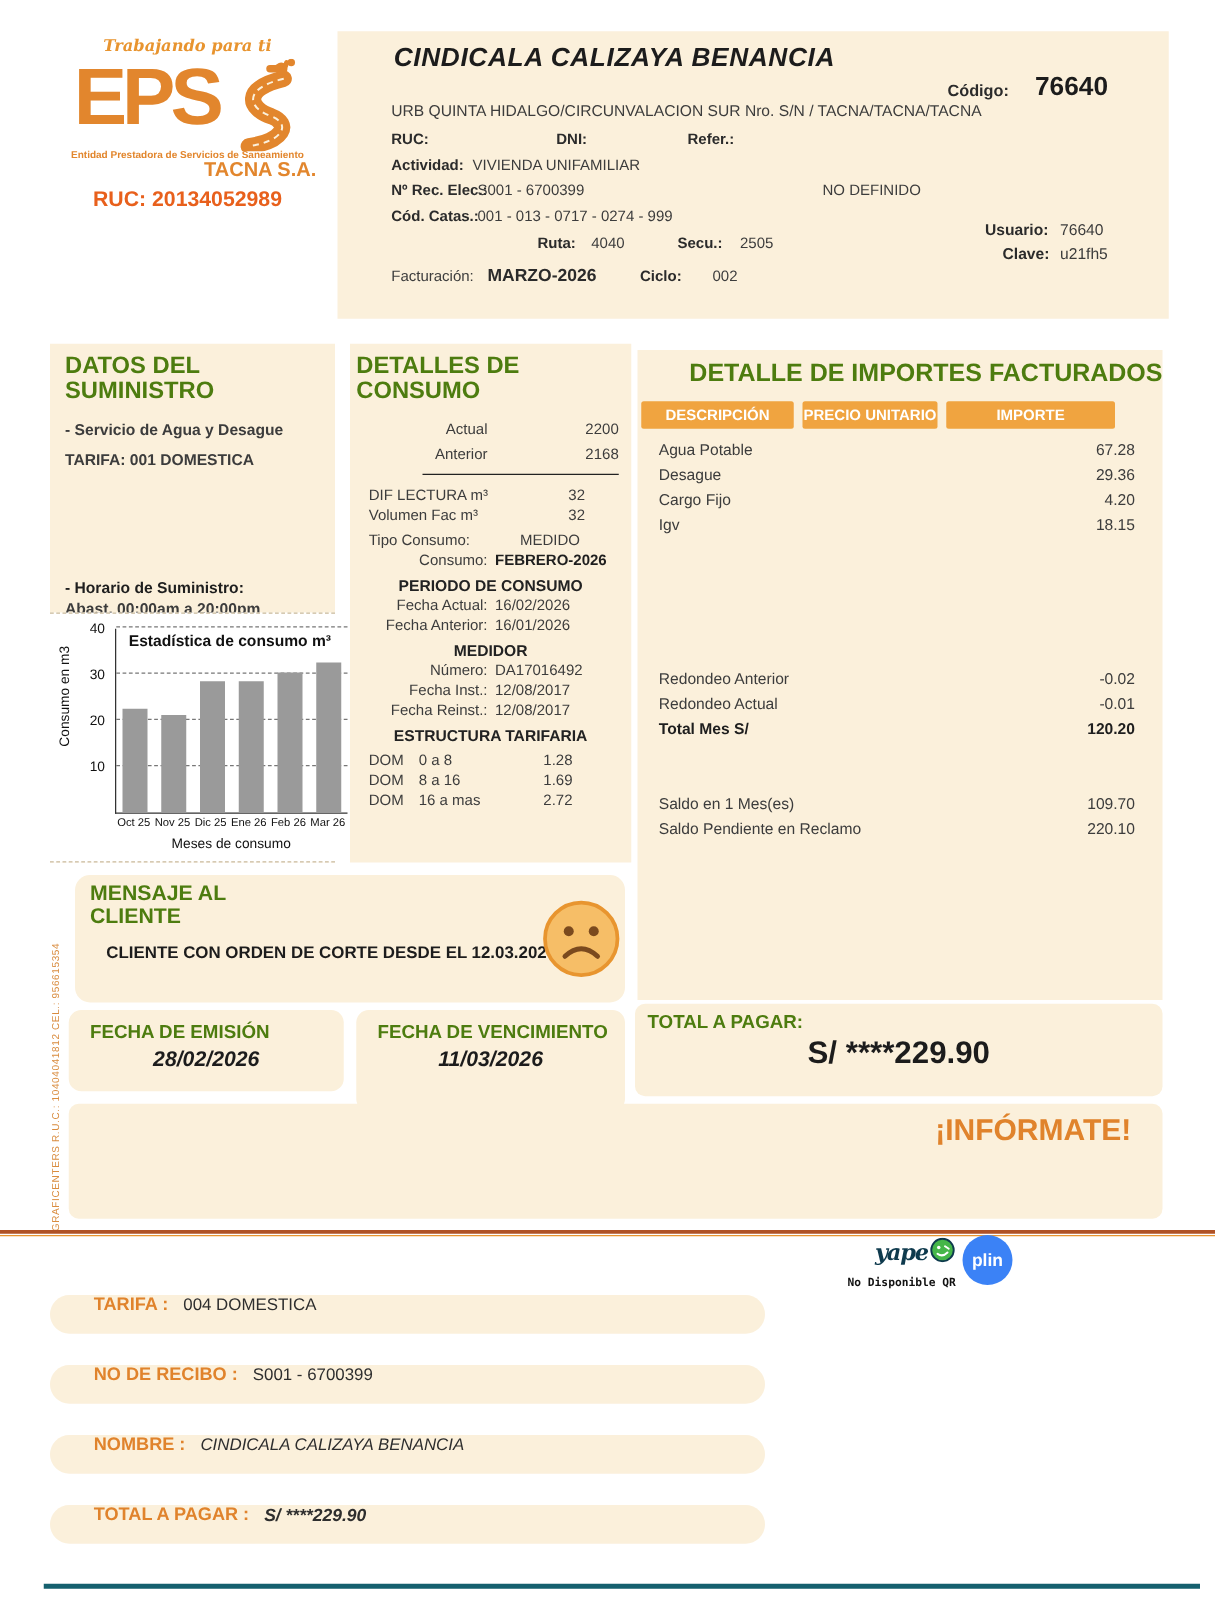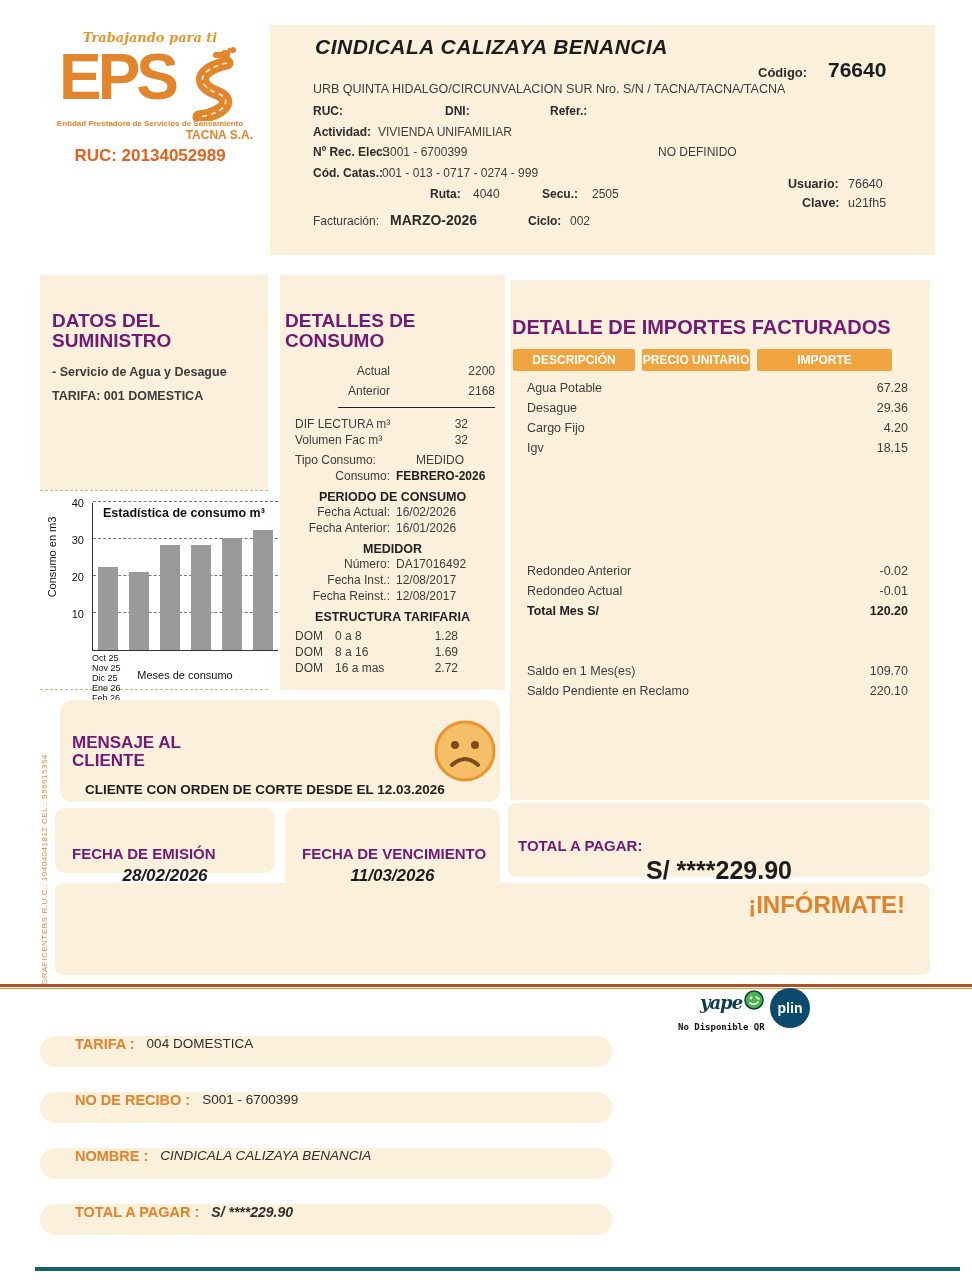--- a/index.html
+++ b/index.html
@@ -1,29 +1,29 @@
 <!DOCTYPE html>
 <html><head>
 <meta charset="utf-8">
 <style>
   * { margin:0; padding:0; box-sizing:border-box; }
   body { width:972px; height:1280px; background:#ffffff; font-family:"Liberation Sans", sans-serif; position:relative; overflow:hidden; }
   .abs { position:absolute; }
   .panel { position:absolute; background:#FBF0DB; }
-  .oh { color:#701a75; font-weight:bold;margin-top:28px; }
+  .oh { color:#4d7c0f; font-weight:bold; }
   .b { font-weight:bold; }
   .i { font-style:italic; }
 
   
   .logo-box { left:35px; top:30px; width:230px; height:200px; text-align:center; }
   .logo-tagline { font-family:"DejaVu Serif", serif; font-style:italic; font-weight:bold; color:#E8942F; font-size:13px; }
   .logo-brand-row { display:flex; align-items:flex-start; justify-content:center; margin-top:2px; height:72px; }
   .logo-eps { font-size:64px; font-weight:bold; color:#E2862D; letter-spacing:-4px; line-height:60px; }
   .logo-sub { font-size:8px; font-weight:bold; color:#E2862D; margin-top:0px; }
-  .logo-co { font-size:12px; font-weight:bold; color:#E2862D; text-align:right; padding-right:12px; }
+  .logo-co { font-size:16px; font-weight:bold; color:#E2862D; text-align:right; padding-right:12px; }
   .logo-ruc { font-size:17px; font-weight:bold; color:#E8601C; margin-top:4px; }
 
   
   .header-panel { left:270px; top:25px; width:665px; height:230px; }
   .hp-name { left:45px; top:10px; font-size:21px; font-weight:bold; font-style:italic; color:#1c1c1c; letter-spacing:0.5px; }
   .hp-lbl { font-weight:bold; color:#2b2b2b; font-size:12px; }
   .hp-val { color:#3c3c3c; font-size:12px; }
   .hp-codigo-l { left:488px; top:40px; font-size:13px; }
   .hp-codigo-v { left:558px; top:33px; font-size:21px; font-weight:bold; color:#1c1c1c; }
   .hp-address { left:43px; top:57px; font-size:12.5px; color:#3c3c3c; }
@@ -36,21 +36,21 @@
   
   .chart-box { position:absolute; left:40px; top:490px; width:228px; height:200px; background:#ffffff; border-top:1px dashed #c9b99a; border-bottom:1px dashed #c9b99a; }
   .chart-plot { position:absolute; left:52px; top:12px; width:186px; height:148px; border-left:1.5px solid #333; border-bottom:1.5px solid #333; }
   .chart-title { position:absolute; left:10px; top:3px; font-size:12.5px; font-weight:bold; color:#111; white-space:nowrap; }
   .gridline { position:absolute; left:0; width:100%; border-top:1px dashed #777; }
   .bars { position:absolute; left:0; bottom:0; width:100%; height:100%; display:flex; align-items:flex-end; justify-content:space-around; }
   .bar { width:20px; background:#9A9A9A; }
   .ytick { position:absolute; right:4px; font-size:11px; color:#111; width:20px; text-align:right; }
   .yticks { position:absolute; left:24px; top:12px; width:24px; height:148px; }
   .ylabel { position:absolute; left:-28px; top:60px; font-size:11px; color:#111; transform:rotate(-90deg); transform-origin:center; white-space:nowrap; }
-  .xlabels { position:absolute; left:52px; top:162px; width:186px; display:flex; justify-content:space-around;flex-direction:column; }
+  .xlabels { position:absolute; left:52px; top:162px; width:186px; display:flex; justify-content:space-around; }
   .xlabels span { font-size:9px; color:#111; white-space:nowrap; }
   .chart-xaxis-label { position:absolute; left:52px; top:178px; width:186px; text-align:center; font-size:11px; color:#111; }
 
   
   .dc-panel { left:280px; top:275px; width:225px; height:415px; font-size:12px; color:#3c3c3c; }
   .dc-title { padding:8px 0 0 5px; font-size:19px; line-height:20px; }
   .dc-row { display:flex; line-height:16px; }
   .dc-rlabel { width:110px; text-align:right; }
   .dc-rval { flex:1; text-align:right; padding-right:10px; }
   .dc-sep { border-top:1.5px solid #222; margin:8px 10px 6px 58px; }
@@ -58,21 +58,21 @@
   .dc-right35 { flex:1; text-align:right; padding-right:37px; }
   .dc-cval { padding-left:6px; }
   .dc-h { text-align:center; font-weight:bold; color:#222; font-size:12.5px; margin-top:6px; }
   .dc-tar { display:flex; line-height:16px; }
   .dc-tar span:nth-child(1){ padding-left:15px; width:55px; }
   .dc-tar span:nth-child(2){ width:75px; }
   .dc-tar span:nth-child(3){ flex:1; text-align:right; padding-right:47px; }
 
   
   .imp-panel { left:510px; top:280px; width:420px; height:520px; }
-  .imp-title { padding:8px 0 0 2px; font-size:20px; line-height:23px; }
+  .imp-title { padding:8px 0 0 2px; font-size:20px; line-height:23px;text-align:right; }
   .imp-chips { display:flex; gap:7px; padding:10px 3px 0 3px; }
   .chip { background:#F0A440; color:#fff; font-weight:bold; font-size:12px; text-align:center; padding:4px 0; border-radius:2px; }
   .chip1 { width:122px; } .chip2 { width:108px; } .chip3 { width:135px; }
   .imp-row { display:flex; justify-content:space-between; font-size:12.5px; color:#3c3c3c; line-height:20px; padding:0 22px 0 17px; }
   .imp-items { margin-top:7px; }
   .imp-rounding { margin-top:103px; }
   .imp-saldos { margin-top:40px; }
   .imp-row.bold { font-weight:bold; color:#1e1e1e; }
 
   
@@ -97,21 +97,21 @@
   .inf-text { position:absolute; right:25px; top:8px; font-size:24px; font-weight:bold; color:#E0832C; }
 
   
   .vert-text { left:40px; top:760px; width:16px; height:225px; color:#D98C3F; font-size:8px; writing-mode:vertical-rl; transform:rotate(180deg); letter-spacing:0.5px; white-space:nowrap; }
 
   
   .divider { left:0px; top:984px; width:972px; height:5px; border-top:3px solid #B05226; border-bottom:1px solid #E8942F; }
   .pay-box { left:678px; top:988px; width:150px; height:48px; }
   .yape-wrap { position:absolute; left:22px; top:2px; display:flex; align-items:center; }
   .yape-text { font-family:"DejaVu Serif", serif; font-style:italic; font-weight:bold; font-size:18px; color:#0E3A4D; letter-spacing:-1px; }
-  .plin-circle { position:absolute; left:92px; top:0px; width:40px; height:40px; border-radius:50%; background:#0c4a6e; display:flex; align-items:center; justify-content:center; }
+  .plin-circle { position:absolute; left:92px; top:0px; width:40px; height:40px; border-radius:50%; background:#3b82f6; display:flex; align-items:center; justify-content:center; }
   .plin-text { color:#fff; font-weight:bold; font-size:14px; }
   .qr-note { position:absolute; left:0px; top:34px; font-family:"DejaVu Sans Mono", monospace; font-size:9px; font-weight:bold; color:#111; }
 
   
   .stubs { position:absolute; left:40px; top:1036px; width:572px; }
   .stub { background:#FBF0DB; border-radius:16px; height:31px; display:flex; margin-bottom:25px; }
   .stub-label { color:#E0832C; font-weight:bold; font-size:14.5px; padding-left:35px; white-space:nowrap; }
   .stub-value { color:#2e2e2e; font-size:13.5px; padding-left:12px; white-space:nowrap; }
   .stub-value.i { font-style:italic; }
   .stub-value.bi { font-style:italic; font-weight:bold; font-size:14px; }
@@ -170,21 +170,21 @@
   <span class="abs hp-lbl" style="left:272px; top:162px;">Secu.:</span>
   <span class="abs hp-val" style="left:322px; top:162px;">2505</span>
 
   <span class="abs hp-lbl" style="left:518px; top:152px; font-size:12.5px;">Usuario:</span>
   <span class="abs hp-val" style="left:578px; top:152px; font-size:12.5px;">76640</span>
   <span class="abs hp-lbl" style="left:532px; top:171px; font-size:12.5px;">Clave:</span>
   <span class="abs hp-val" style="left:578px; top:171px; font-size:12.5px;">u21fh5</span>
 
   <span class="abs hp-val" style="left:43px; top:189px;">Facturación:</span>
   <span class="abs hp-lbl" style="left:120px; top:187px; font-size:14px;">MARZO-2026</span>
-  <span class="abs hp-lbl" style="left:258px; top:189px;">Ciclo:</span>
+  <span class="abs hp-lbl" style="left:242px; top:189px;">Ciclo:</span>
   <span class="abs hp-val" style="left:300px; top:189px;">002</span>
 </div>
 
 <div class="panel datos-panel">
   <div class="oh datos-title">DATOS DEL SUMINISTRO</div>
   <div class="datos-line" style="margin-top:14px;">- Servicio de Agua y Desague</div>
   <div class="datos-line">TARIFA: 001 DOMESTICA</div>
   <div class="datos-line b" style="margin-top:88px; color:#1e1e1e;">- Horario de Suministro:</div>
   <div class="datos-line" style="margin-top:3px;">Abast. 00:00am a 20:00pm</div>
 </div>

